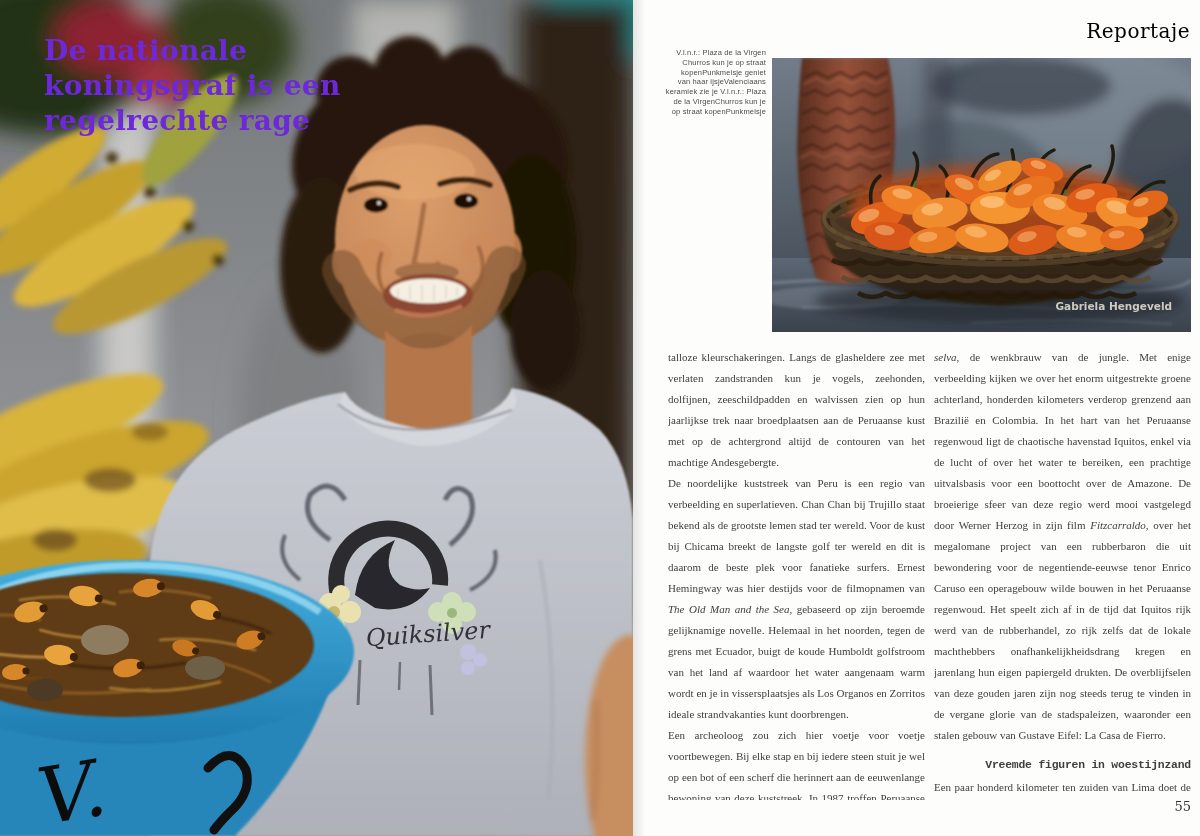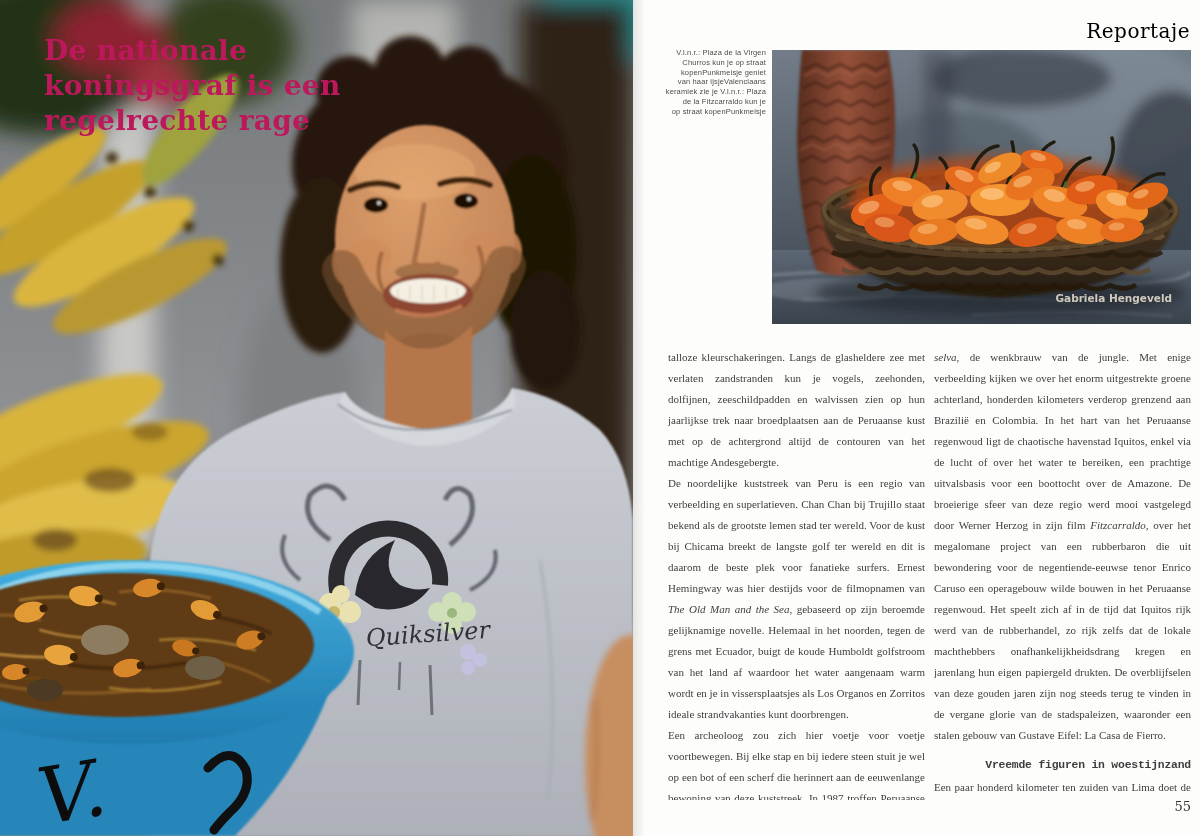--- a/index.html
+++ b/index.html
@@ -3,30 +3,30 @@
 <meta charset="utf-8">
 <style>
   html,body{margin:0;padding:0;background:#e9e9e9;}
   #spread{position:relative;width:1200px;height:836px;background:#fdfdfc;overflow:hidden;
           font-family:"Liberation Sans",sans-serif;}
   
   .photo-left{position:absolute;left:0;top:0;width:633px;height:836px;}
   .photo-left svg{display:block;width:100%;height:100%;}
   .title-overlay{position:absolute;left:44px;top:33px;
       font-family:"DejaVu Serif",serif;font-weight:bold;font-size:28px;line-height:35px;
-      color:#be185d;letter-spacing:.3px;}
+      color:#6d28d9;letter-spacing:.3px;}
   .fold{position:absolute;left:633px;top:0;width:12px;height:836px;
       background:linear-gradient(to right,rgba(0,0,0,.10),rgba(0,0,0,0));}
   
   .section-label{position:absolute;top:19px;right:10px;font-family:"DejaVu Serif",serif;
       font-size:20px;color:#000000;letter-spacing:.5px;}
   .caption{position:absolute;top:48px;right:434px;width:170px;text-align:right;
       font-family:Liberation Sans, sans-serif;font-size:7.5px;line-height:9.8px;
       color:#4d4d4d;letter-spacing:.15px;}
-  .photo-peppers{position:absolute;left:772px;top:50px;width:419px;height:274px;}
+  .photo-peppers{position:absolute;left:772px;top:58px;width:419px;height:274px;}
   .photo-peppers svg{display:block;width:100%;height:100%;}
   .col{position:absolute;top:347px;width:257px;height:453px;overflow:hidden;
       font-family:"Liberation Serif",serif;font-size:11px;line-height:21px;
       color:#3e3e3e;text-align:justify;}
   #col-left{left:668px;}
   #col-right{left:934px;}
   .col .paragraph{margin:0;}
   .col .heading{font-family:Liberation Mono, monospace;font-weight:bold;font-size:11.4px;
       margin:9px 0 1px 0;letter-spacing:-.2px;text-align:right;}
   .page-number{position:absolute;top:799px;right:9px;font-family:"DejaVu Serif",serif;
@@ -269,21 +269,21 @@
   <div class="fold"></div>
 
   <div class="section-label">Reportaje</div>
 
   <div class="caption">
       <div>V.l.n.r.: Plaza de la Virgen</div>
       <div>Churros kun je op straat</div>
       <div>kopenPunkmeisje geniet</div>
       <div>van haar ijsjeValenciaans</div>
       <div>keramiek zie je V.l.n.r.: Plaza</div>
-      <div>de la Fitzcarraldo kun je</div>
+      <div>de la VirgenChurros kun je</div>
       <div>op straat kopenPunkmeisje</div>
     </div>
 
   <div class="photo-peppers">
     <svg viewBox="0 0 419 274" preserveAspectRatio="none">
       <defs>
         <linearGradient id="wallg" x1="0" y1="0" x2="0" y2="1">
           <stop offset="0" stop-color="#727d89"></stop>
             <stop offset="1" stop-color="#4b545e"></stop>
         </linearGradient>

